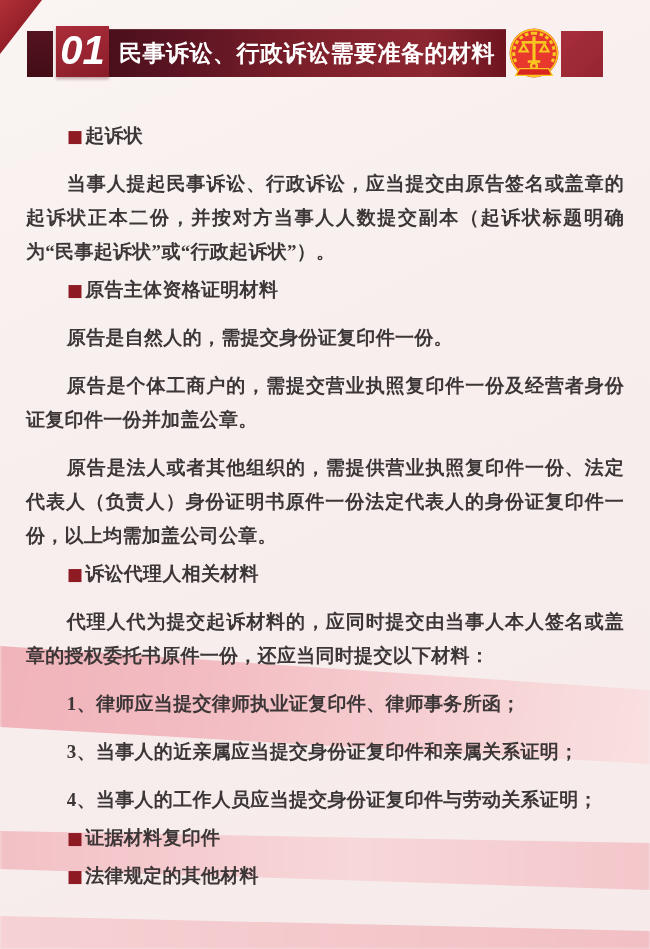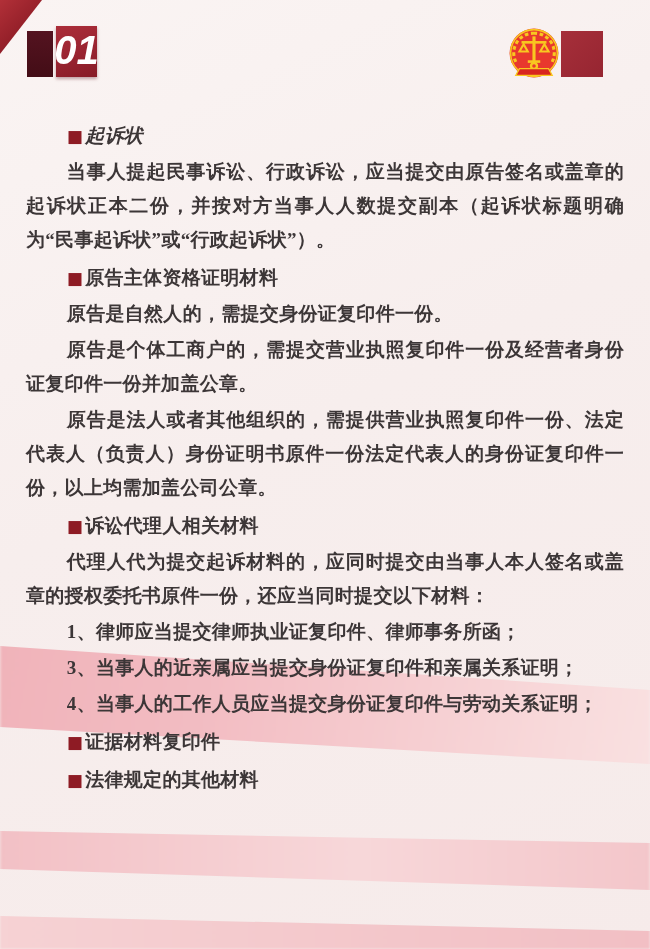--- a/index.html
+++ b/index.html
@@ -39,57 +39,60 @@
     position:absolute; left:109px; top:29px; width:397px; height:48px;
     background:linear-gradient(90deg,#4a101b 0%,#5c1422 18%,#7e202b 52%,#8d2731 80%,#6f1520 100%);
     box-shadow:inset 0 1px 0 rgba(255,255,255,0.12);
   }
   .title-text {
     position:absolute; left:10px; top:0; height:48px; line-height:49px;
     color:#ffffff; font-size:23px; font-weight:bold; letter-spacing:0.5px;
     font-family:"Liberation Sans","DejaVu Sans",sans-serif; white-space:nowrap;
   }
   .num-badge {
-    position:absolute; left:56px; top:26px; width:41px; height:51px;
+    position:absolute; left:56px; top:26px; width:53px; height:51px;
     background:linear-gradient(160deg,#ab2d39 0%,#992431 55%,#871b27 100%);
     display:flex; align-items:center; justify-content:center;
     box-shadow:0 2px 3px rgba(90,10,20,0.35);
   }
   .num-badge span {
     color:#ffffff; font-size:40px; font-weight:bold; font-style:italic;
     font-family:"Liberation Sans","DejaVu Sans",sans-serif; transform:translateY(-1px);
   }
   .emblem { position:absolute; left:508px; top:27px; width:52px; height:52px; }
   .accent-square {
     position:absolute; left:561px; top:31px; width:42px; height:46px;
     background:linear-gradient(135deg,#a62f3a 0%,#962531 100%);
   }
   
   .content {
     position:absolute; left:26px; top:119px; width:598px;
     font-size:19px; line-height:34px; letter-spacing:0.3px;
     color:#3c3637; font-weight:bold; text-align:justify;
   }
   .content p { margin:0; text-indent:2.15em; }
-  .content p.para { margin-top:2px; }
+  .content p.para { margin-top:14px; }
   .content p.heading { margin-top:4px; text-align:left; }
-  .content p.heading:first-child { margin-top:0;font-style:italic; }
+  .content p.heading:first-child { margin-top:0; }
   .bullet { color:#8e1b24; margin-right:2px; font-family:"DejaVu Sans",sans-serif; font-size:17px; }
 </style>
 </head>
 <body>
 
 <div class="page">
 
   <div class="band band-a"></div>
   <div class="band band-b"></div>
   <div class="band band-c"></div>
   <div class="corner-wedge"></div>
 
   <div class="bar-stub"></div>
+  <div class="title-bar">
+    <div class="title-text">民事诉讼、行政诉讼需要准备的材料</div>
+  </div>
   <div class="num-badge">
     <span>01</span>
   </div>
   <div class="emblem">
     <svg viewBox="0 0 100 100" width="52" height="52">
       <circle cx="50" cy="50" r="47" fill="#e8382e"></circle>
       <circle cx="50" cy="50" r="45" fill="none" stroke="#f8c820" stroke-width="3"></circle>
       <path d="M15 67 A38 38 0 0 1 50 12" fill="none" stroke="#f8c820" stroke-width="6" stroke-dasharray="7 5"></path>
       <path d="M85 67 A38 38 0 0 0 50 12" fill="none" stroke="#f8c820" stroke-width="6" stroke-dasharray="7 5"></path>
       <rect x="47" y="18" width="6" height="48" fill="#f8c820"></rect>

